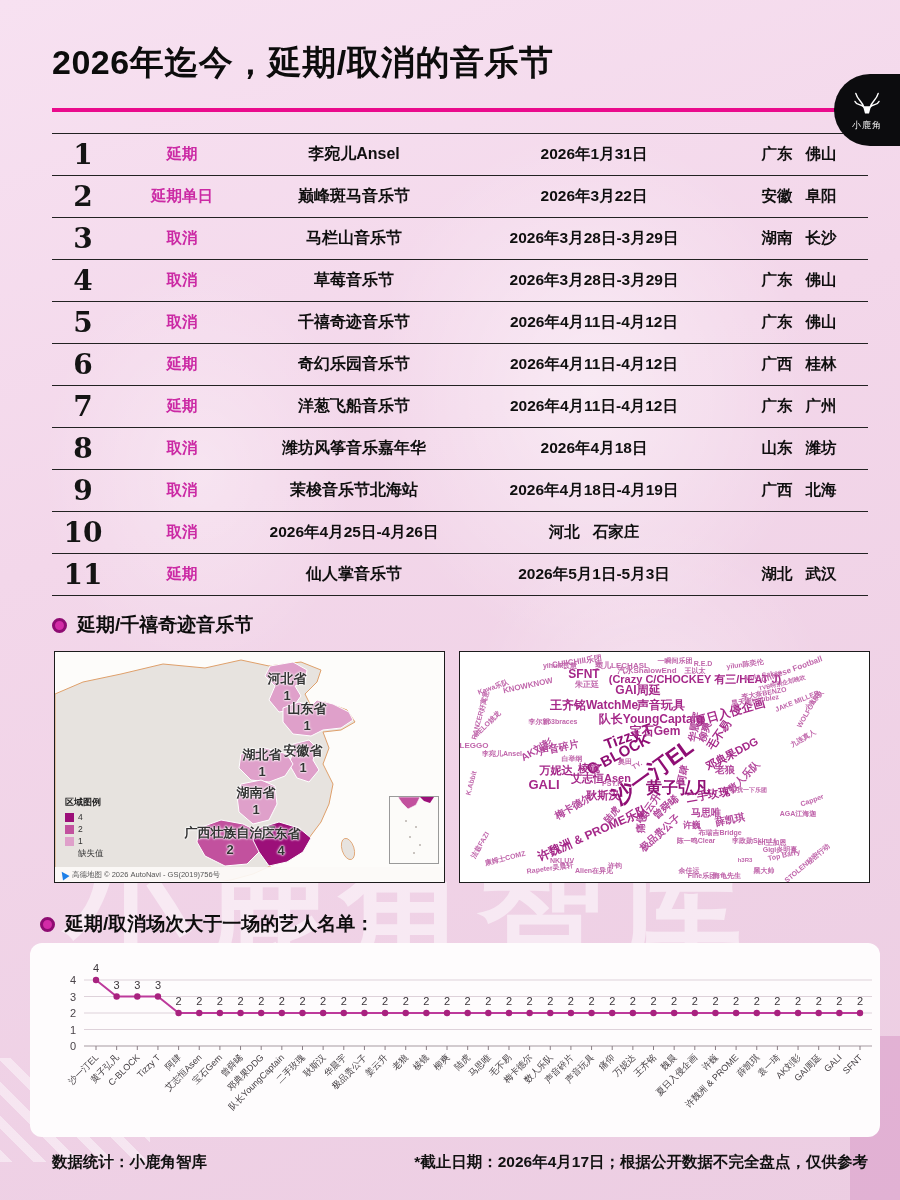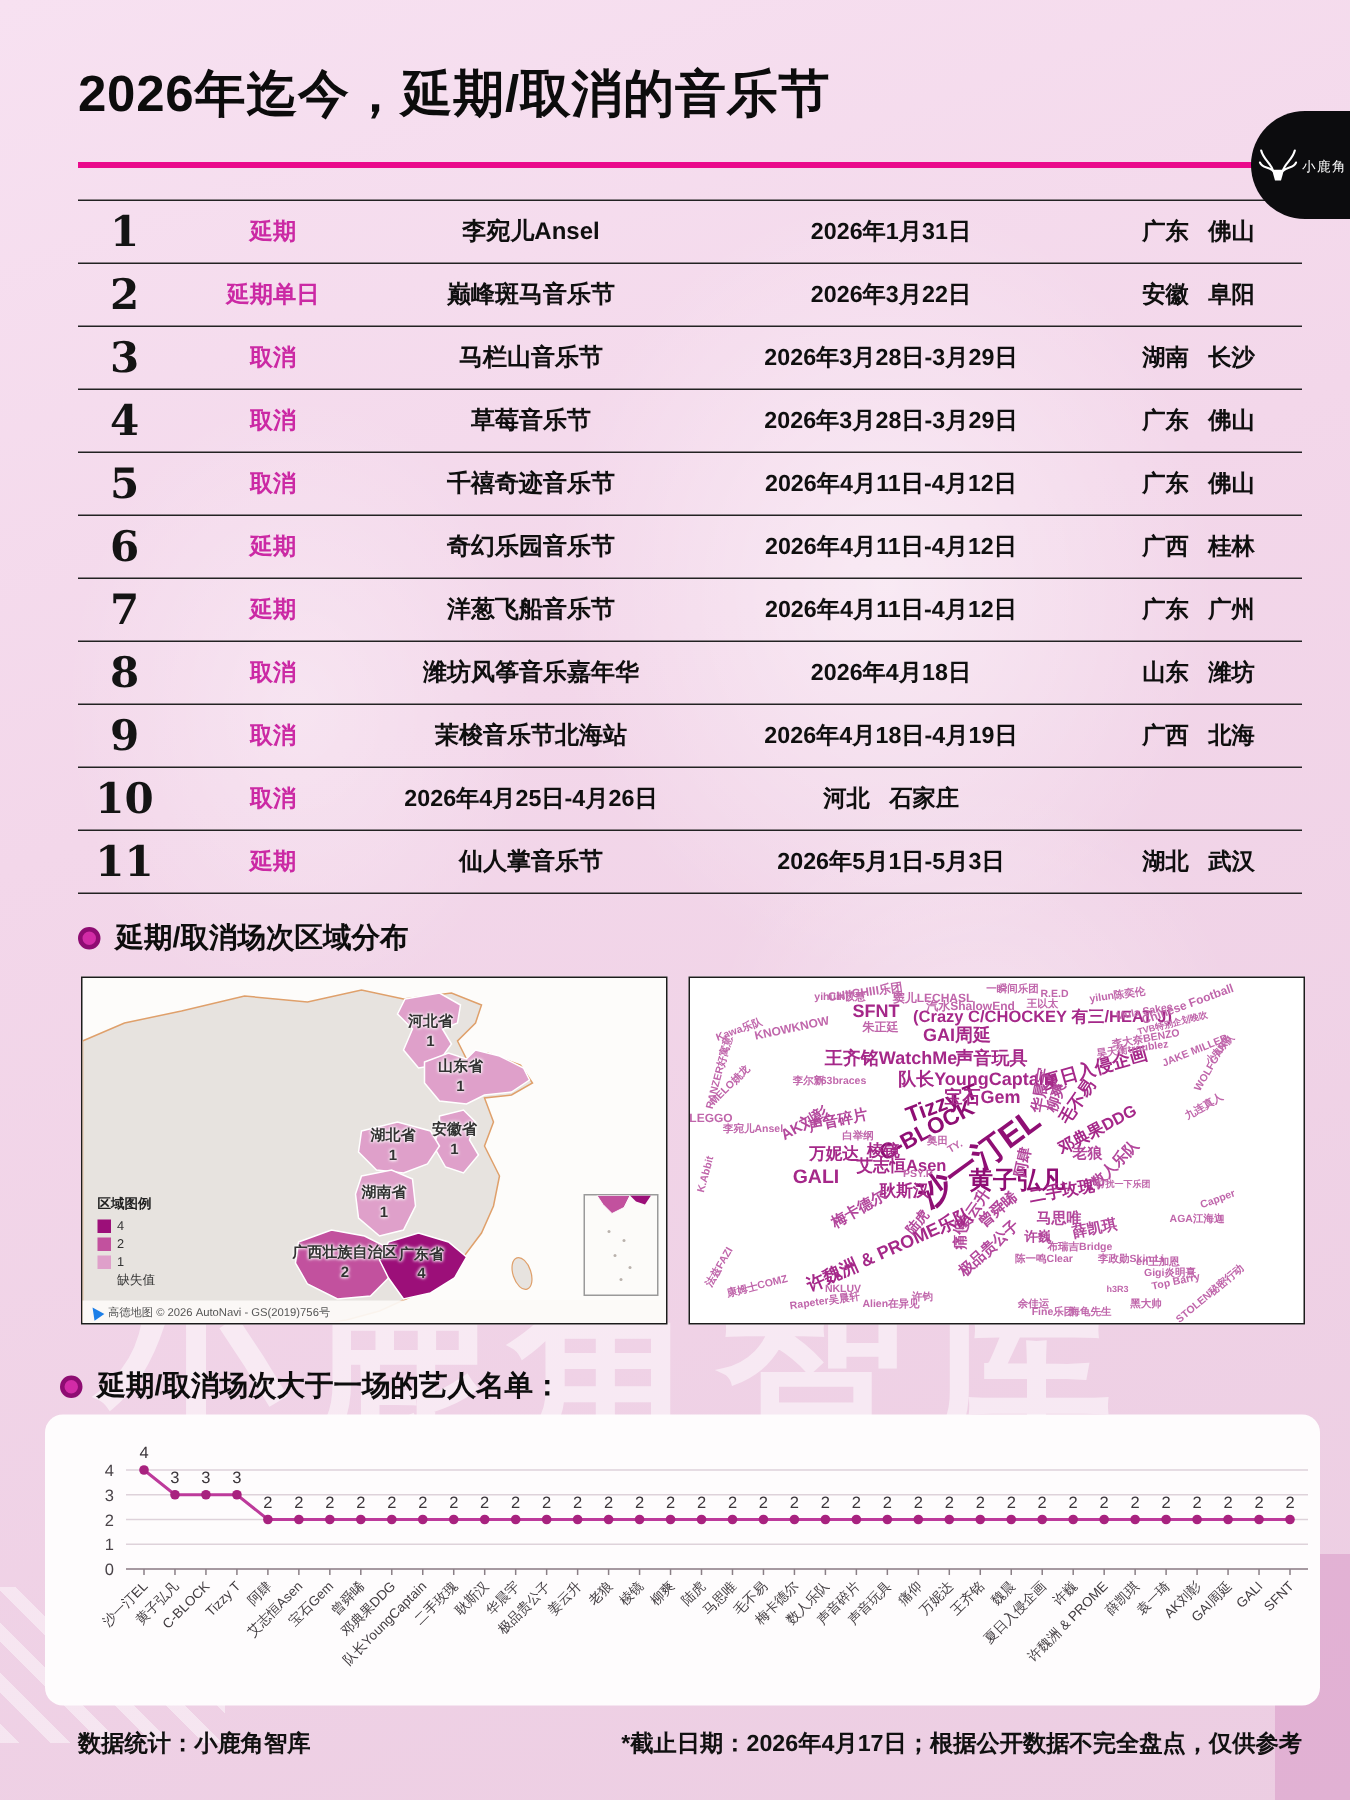--- a/index.html
+++ b/index.html
@@ -17,21 +17,21 @@
              color:rgba(255,255,255,.52); letter-spacing:12px; white-space:nowrap; pointer-events:none; }
   .stripes { position:absolute; left:0; top:1058px; width:150px; height:104px; z-index:1; pointer-events:none;
              background:repeating-linear-gradient(45deg,rgba(255,255,255,.45) 0 9px,rgba(255,255,255,0) 9px 24px); }
   .right-band { position:absolute; right:0; top:1036px; width:50px; height:164px; background:rgba(219,158,202,.6); z-index:1; }
   .layer { position:absolute; inset:0; z-index:2; }
 
   
   .title { position:absolute; left:52px; top:40px; font-size:34px; font-weight:900; color:#0c0c0c; letter-spacing:.5px; }
   .divider { position:absolute; left:52px; top:108px; width:816px; height:4px; background:#ea0a8c; }
   .logo { position:absolute; right:0; top:74px; width:66px; height:72px; background:#0c0c0e;
-          border-radius:38px 0 0 38px; display:flex; flex-direction:row; align-items:center; justify-content:center; z-index:4; }
+          border-radius:38px 0 0 38px; display:flex; flex-direction:column; align-items:center; justify-content:center; z-index:4; }
   .logo-label { color:#fff; font-size:9px; margin-top:2px; letter-spacing:1px; }
 
   
   .table { position:absolute; left:52px; top:133px; width:816px; border-top:1.7px solid #222; }
   .trow { display:grid; grid-template-columns:62px 136px 208px 272px 138px; height:42px;
           align-items:center; border-bottom:1.7px solid #222; box-sizing:border-box; }
   .c-no { font-family:"DejaVu Serif","Liberation Serif",serif; font-size:28px; font-weight:700; text-align:center; color:#141414; line-height:1; }
   .c-status { text-align:center; color:#cb29a4; font-weight:700; font-size:15.5px; }
   .c-name { text-align:center; font-weight:700; font-size:16px; color:#0f0f0f; }
   .c-date { text-align:center; font-weight:700; font-size:15.5px; color:#0f0f0f; }
@@ -40,21 +40,21 @@
   
   .sec { position:absolute; display:flex; align-items:center; gap:10px; font-size:19px; font-weight:800; color:#0d0d0d; }
   .sec .dot { width:15px; height:15px; border-radius:50%; background:#d22ba6; border:3.5px solid #8e0c72; box-sizing:border-box; flex:0 0 auto; }
   #sec-map  { left:52px;  top:612px; }
   #sec-cloud{ left:459px; top:612px; }
   #sec-list { left:40px;  top:911px; }
 
   
   .map-panel { position:absolute; left:54px; top:651px; width:391px; height:232px; background:#fdfcfa;
                border:1.7px solid #1c1c1c; box-sizing:border-box; overflow:hidden; }
-  .map-label { position:absolute; transform:translate(-50%,-50%); text-align:center; font-size:10px; font-weight:600;
+  .map-label { position:absolute; transform:translate(-50%,-50%); text-align:center; font-size:13px; font-weight:600;
                color:#333; line-height:1.3; white-space:nowrap;
                text-shadow:0 0 2px #fff,0 0 2px #fff,0 0 3px #fff; }
   .map-legend { position:absolute; left:10px; bottom:22px; font-size:8.5px; color:#333; }
   .map-legend .lg-title { font-weight:700; font-size:9px; margin-bottom:3px; color:#222; }
   .lg-item { display:flex; align-items:center; gap:4px; margin-top:2px; }
   .lg-swatch { width:9px; height:9px; flex:0 0 auto; }
   .attr-bar { position:absolute; left:0; bottom:0; width:100%; height:15px; background:rgba(252,250,248,.93);
               display:flex; align-items:center; gap:4px; padding-left:5px; font-size:7.5px; color:#555; box-sizing:border-box; }
   .gaode-ico { width:0; height:0; border-style:solid; border-width:0 4.5px 8px 4.5px;
                border-color:transparent transparent #1d7fe8 transparent; transform:rotate(-35deg); }
@@ -206,21 +206,21 @@
           <div class="c-date">2026年5月1日-5月3日</div>
           <div class="c-loc">
             <div class="">湖北</div>
             <div class="">武汉</div>
           </div>
         </div>
       </div>
 
     <div class="sec" id="sec-map">
       <span class="dot"></span>
-      <span>延期/取消场次区域分布</span>
+      <span>延期/千禧奇迹音乐节</span>
     </div>
     <div class="sec" id="sec-list">
       <span class="dot"></span>
       <span>延期/取消场次大于一场的艺人名单：</span>
     </div>
 
     <div class="map-panel">
       <svg width="388" height="229" viewBox="0 0 388 229">
         <path d="M0,42 L28,30 L66,22 L108,12 L150,16 L186,8 L214,14 L246,10 L266,18 L262,30 L250,42 L256,54 L270,50 L292,58 L300,70 L286,78 L268,80 L274,96 L268,112 L278,132 L274,152 L266,170 L254,186 L238,200 L220,212 L198,222 L176,228 L148,232 L0,232 Z" fill="var(--map-c0,#e7e3df)" stroke="#dfa06b" stroke-width="1"></path>
         <ellipse cx="293" cy="197" rx="6" ry="11" transform="rotate(-18 293 197)" fill="var(--map-c0,#e7e3df)" stroke="#dfa06b" stroke-width="0.8"></ellipse>

